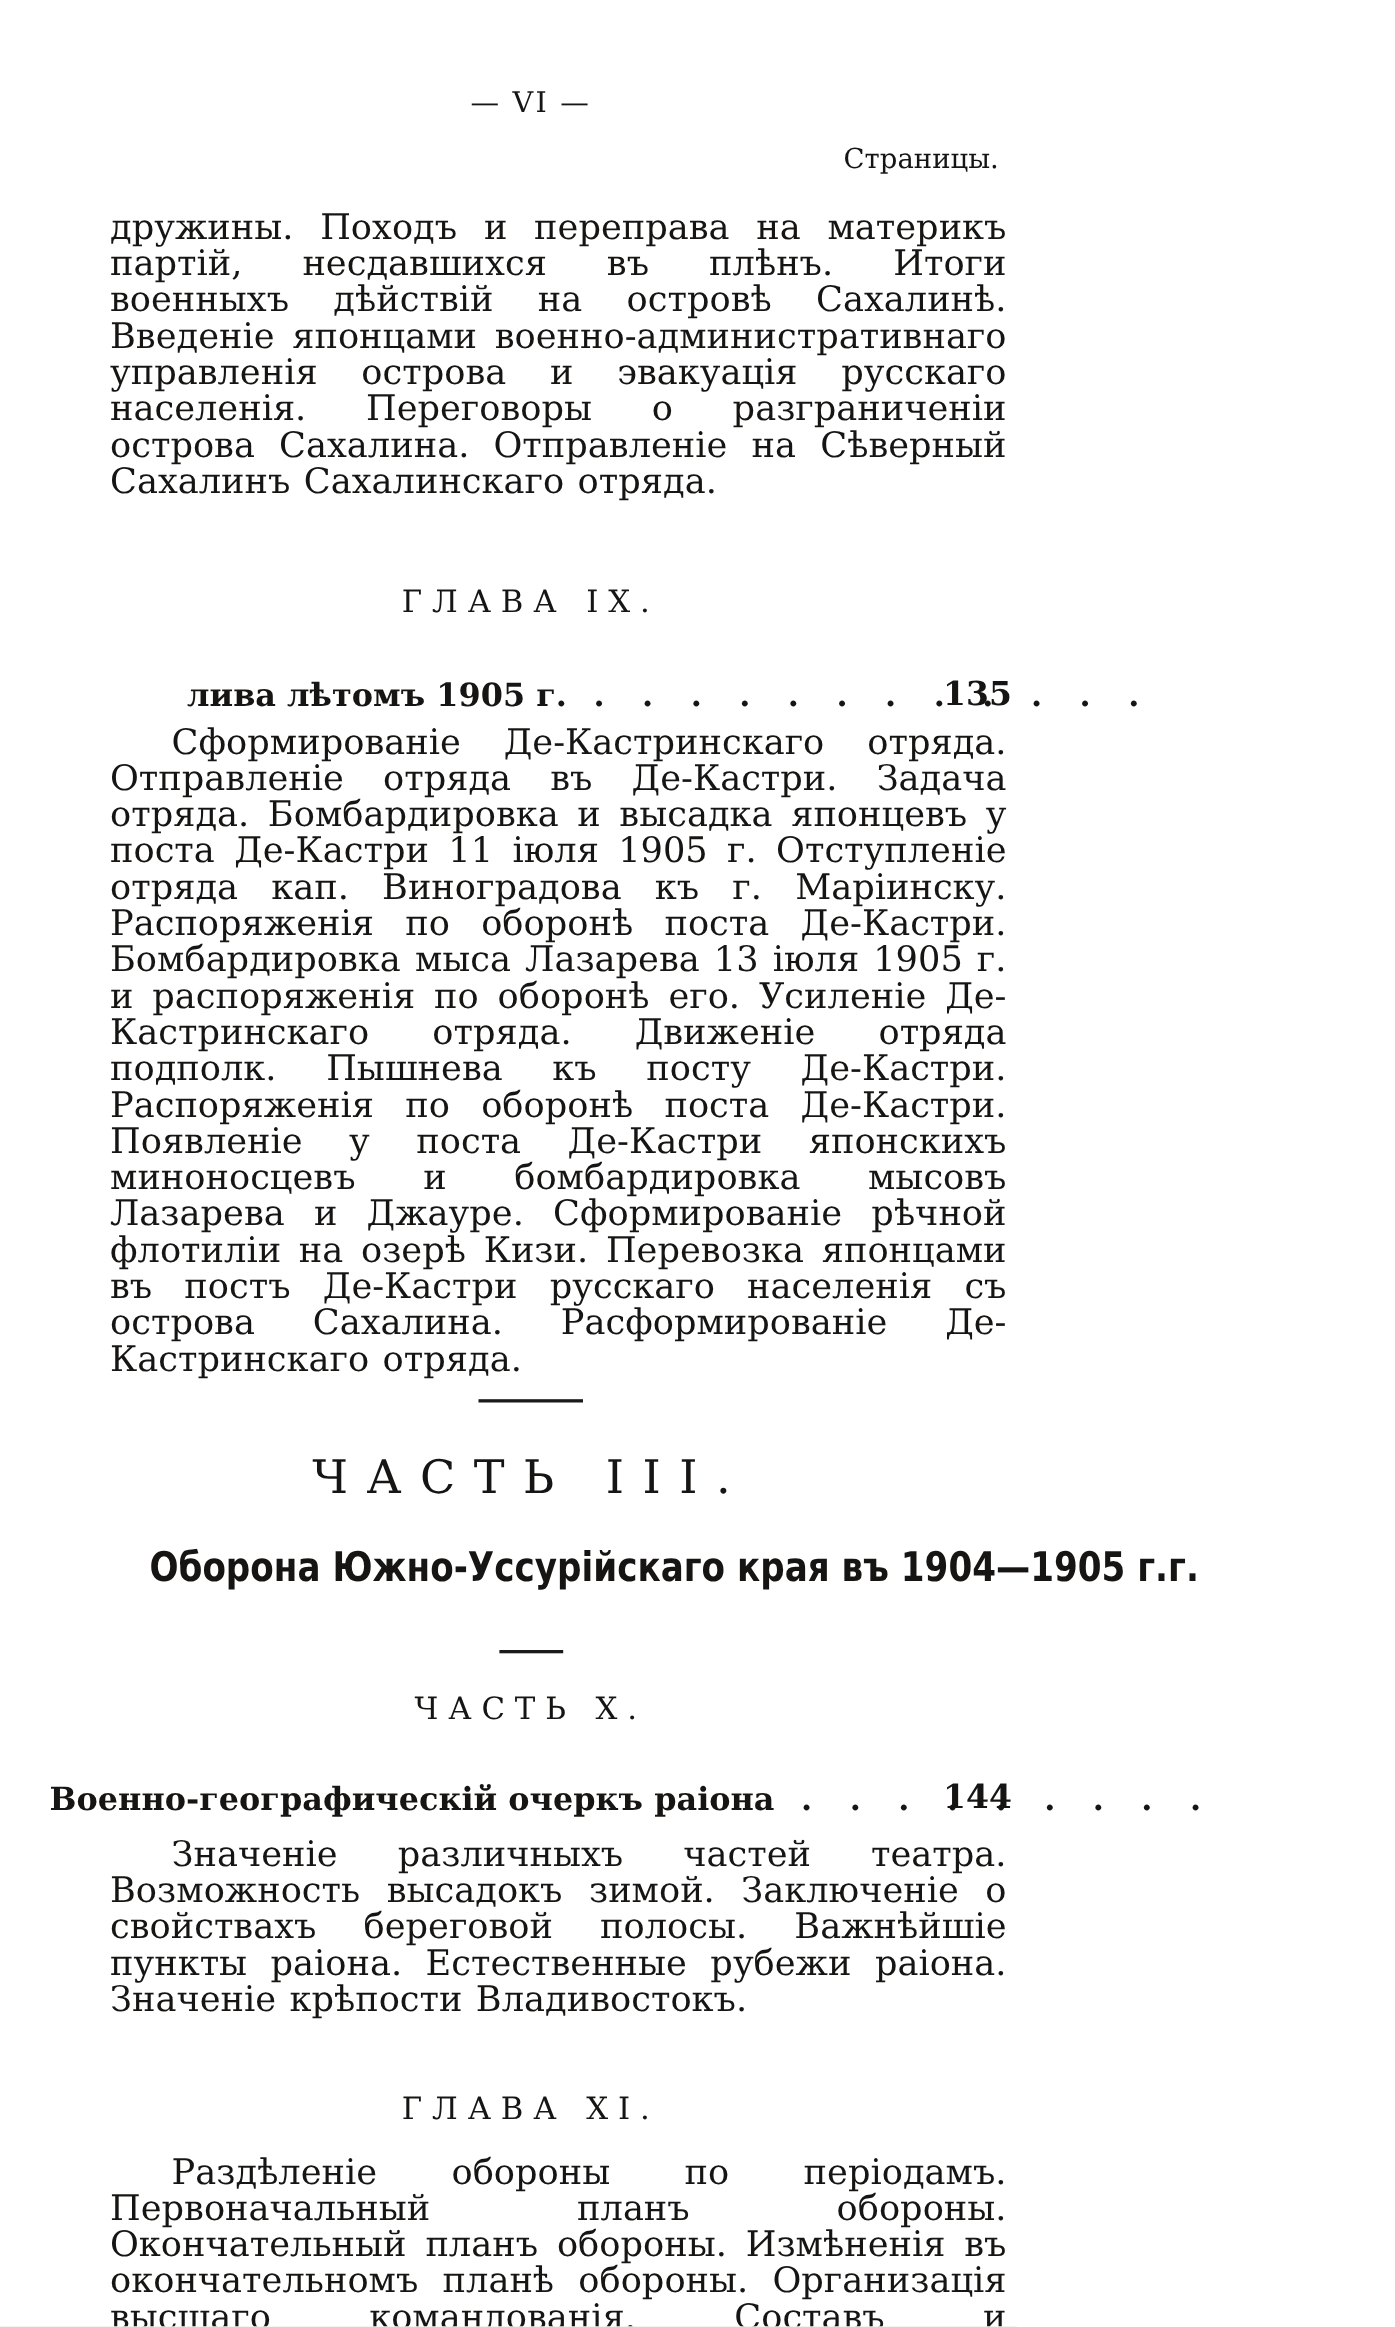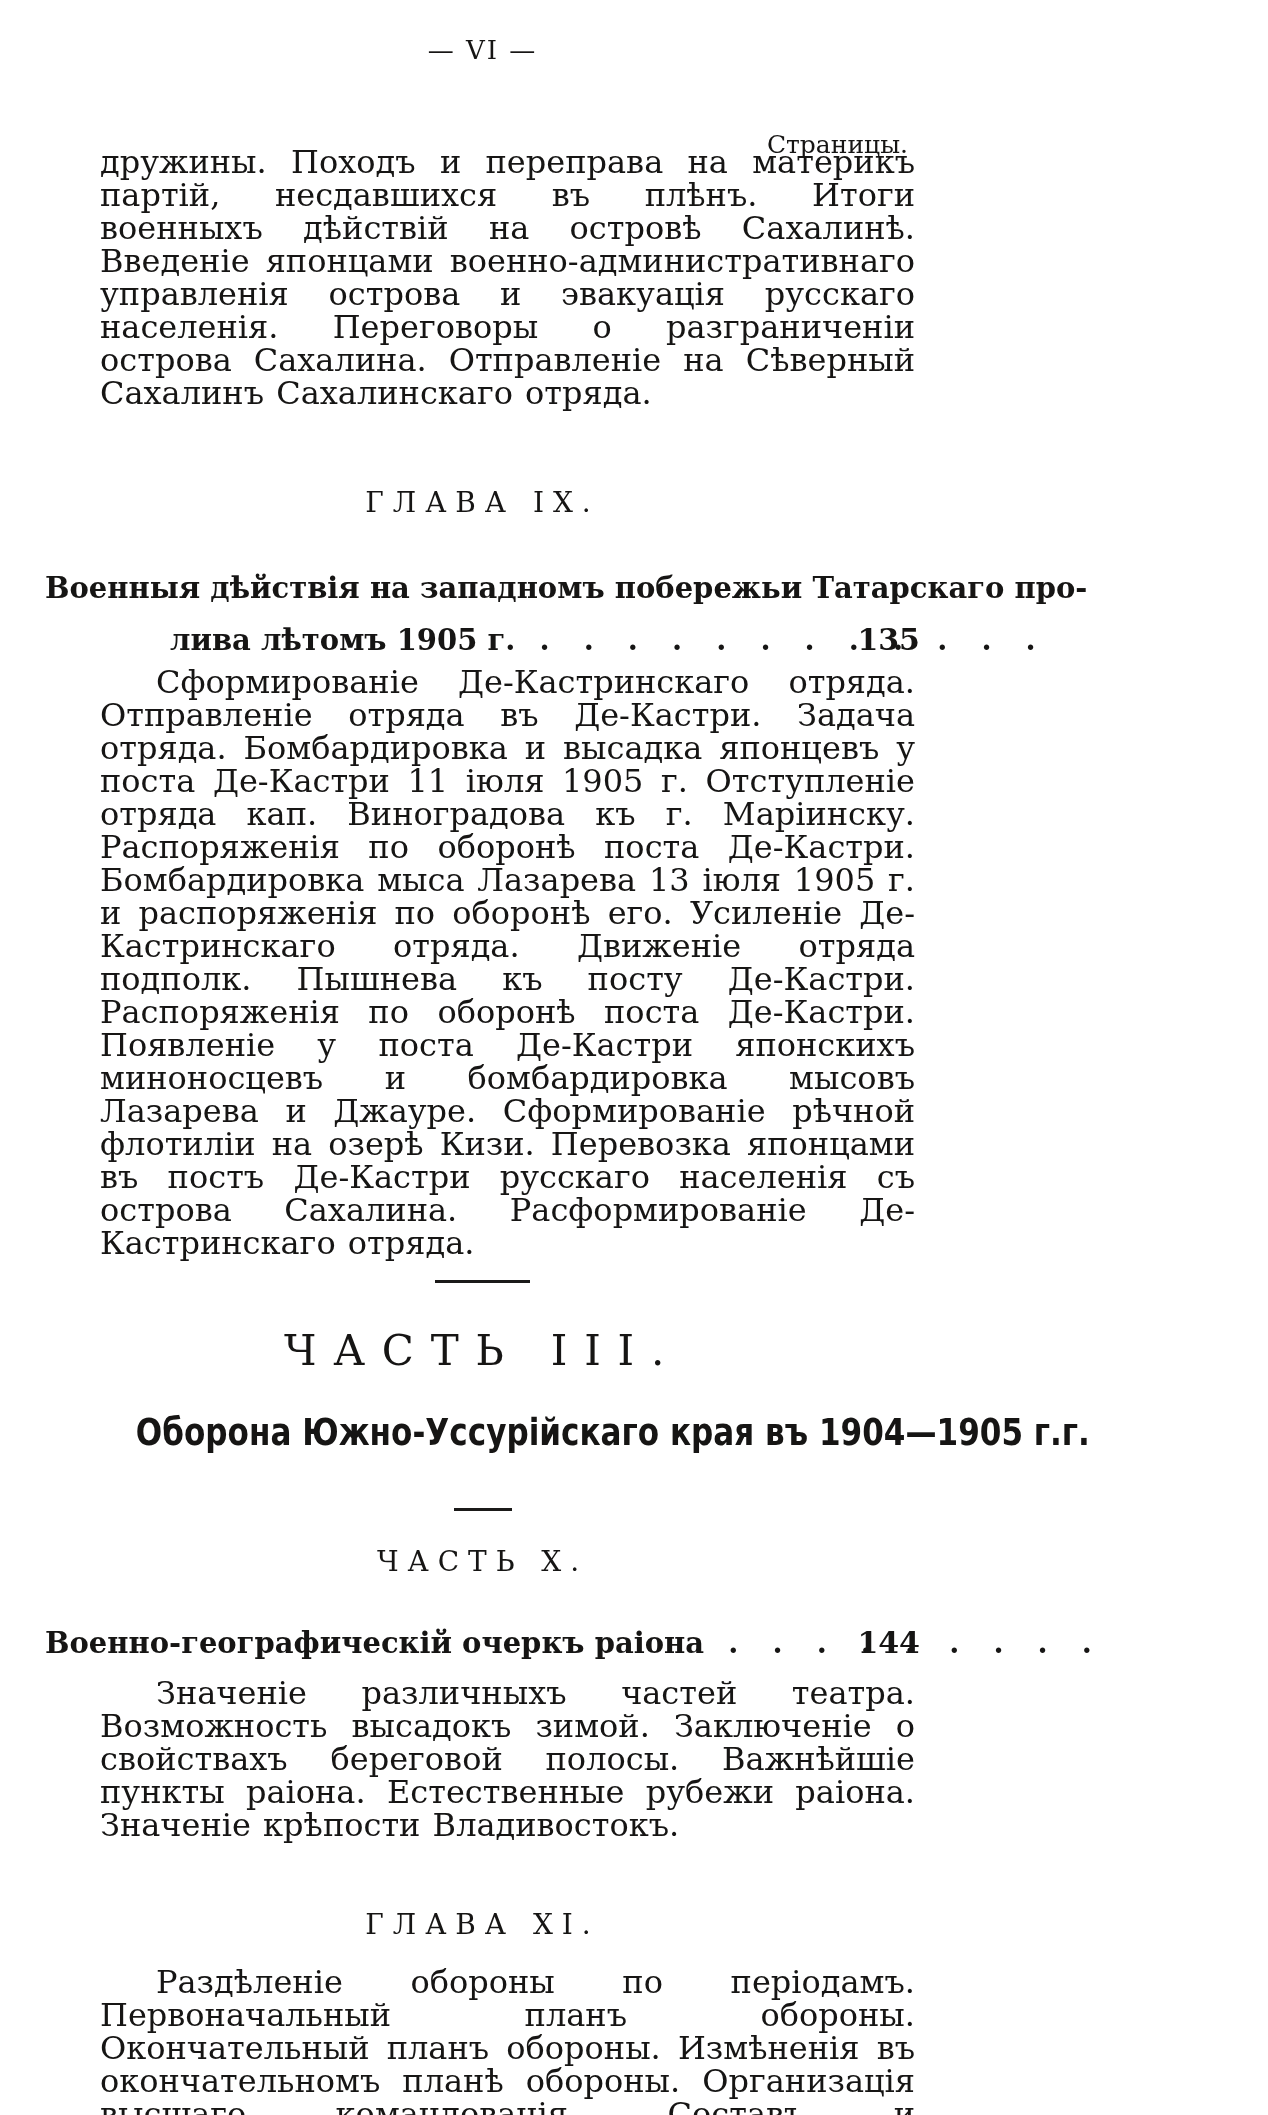--- a/index.html
+++ b/index.html
@@ -8,21 +8,21 @@
     position:relative;
     width:1268px; height:2115px;
     margin:0 auto;
     background:#ffffff;
     color:#161514;
     font-family:"DejaVu Serif", serif;
     overflow:hidden;
   }
   .col { margin-left:45px; width:875px; }
   .folio {
-    padding-top:32px;
+    padding-top:76px;
     margin-left:45px; width:875px;
     text-align:center;
     font-size:26px; letter-spacing:2px;
     line-height:36px;
   }
   .pages-label {
     position:absolute;
     top:130px; right:360px;
     font-size:25px;
   }
@@ -88,21 +88,20 @@
 
   <div class="pages-label">Страницы.</div>
 
   <div class="col">
 
     <p class="para intro">дружины. Походъ и переправа на материкъ партій, несдавшихся въ плѣнъ. Итоги военныхъ дѣйствій на островѣ Сахалинѣ. Введеніе японцами военно-административнаго управленія острова и эвакуація русскаго населенія. Переговоры о разграниченіи острова Сахалина. Отправленіе на Сѣверный Сахалинъ Сахалинскаго отряда.</p>
 
     <h3 class="chapter-head head-9">ГЛАВА IX.</h3>
 
     <div class="entry entry-9">
-      <div class="entry-line">Военныя дѣйствія на западномъ побережьи Татарскаго про-</div>
       <div class="entry-line indent">
         <span>лива лѣтомъ 1905 г.</span>
         <span class="dots">. . . . . . . . . . . .</span>
         <span class="pageno">135</span>
       </div>
     </div>
 
     <p class="para summary sum-9">Сформированіе Де-Кастринскаго отряда. Отправленіе отряда въ Де-Кастри. Задача отряда. Бомбардировка и высадка японцевъ у поста Де-Кастри 11 іюля 1905 г. Отступленіе отряда кап. Виноградова къ г. Маріинску. Распоряженія по оборонѣ поста Де-Кастри. Бомбардировка мыса Лазарева 13 іюля 1905 г. и распоряженія по оборонѣ его. Усиленіе Де-Кастринскаго отряда. Движеніе отряда подполк. Пышнева къ посту Де-Кастри. Распоряженія по оборонѣ поста Де-Кастри. Появленіе у поста Де-Кастри японскихъ миноносцевъ и бомбардировка мысовъ Лазарева и Джауре. Сформированіе рѣчной флотиліи на озерѣ Кизи. Перевозка японцами въ постъ Де-Кастри русскаго населенія съ острова Сахалина. Расформированіе Де-Кастринскаго отряда.</p>
 
     <div class="rule"></div>

